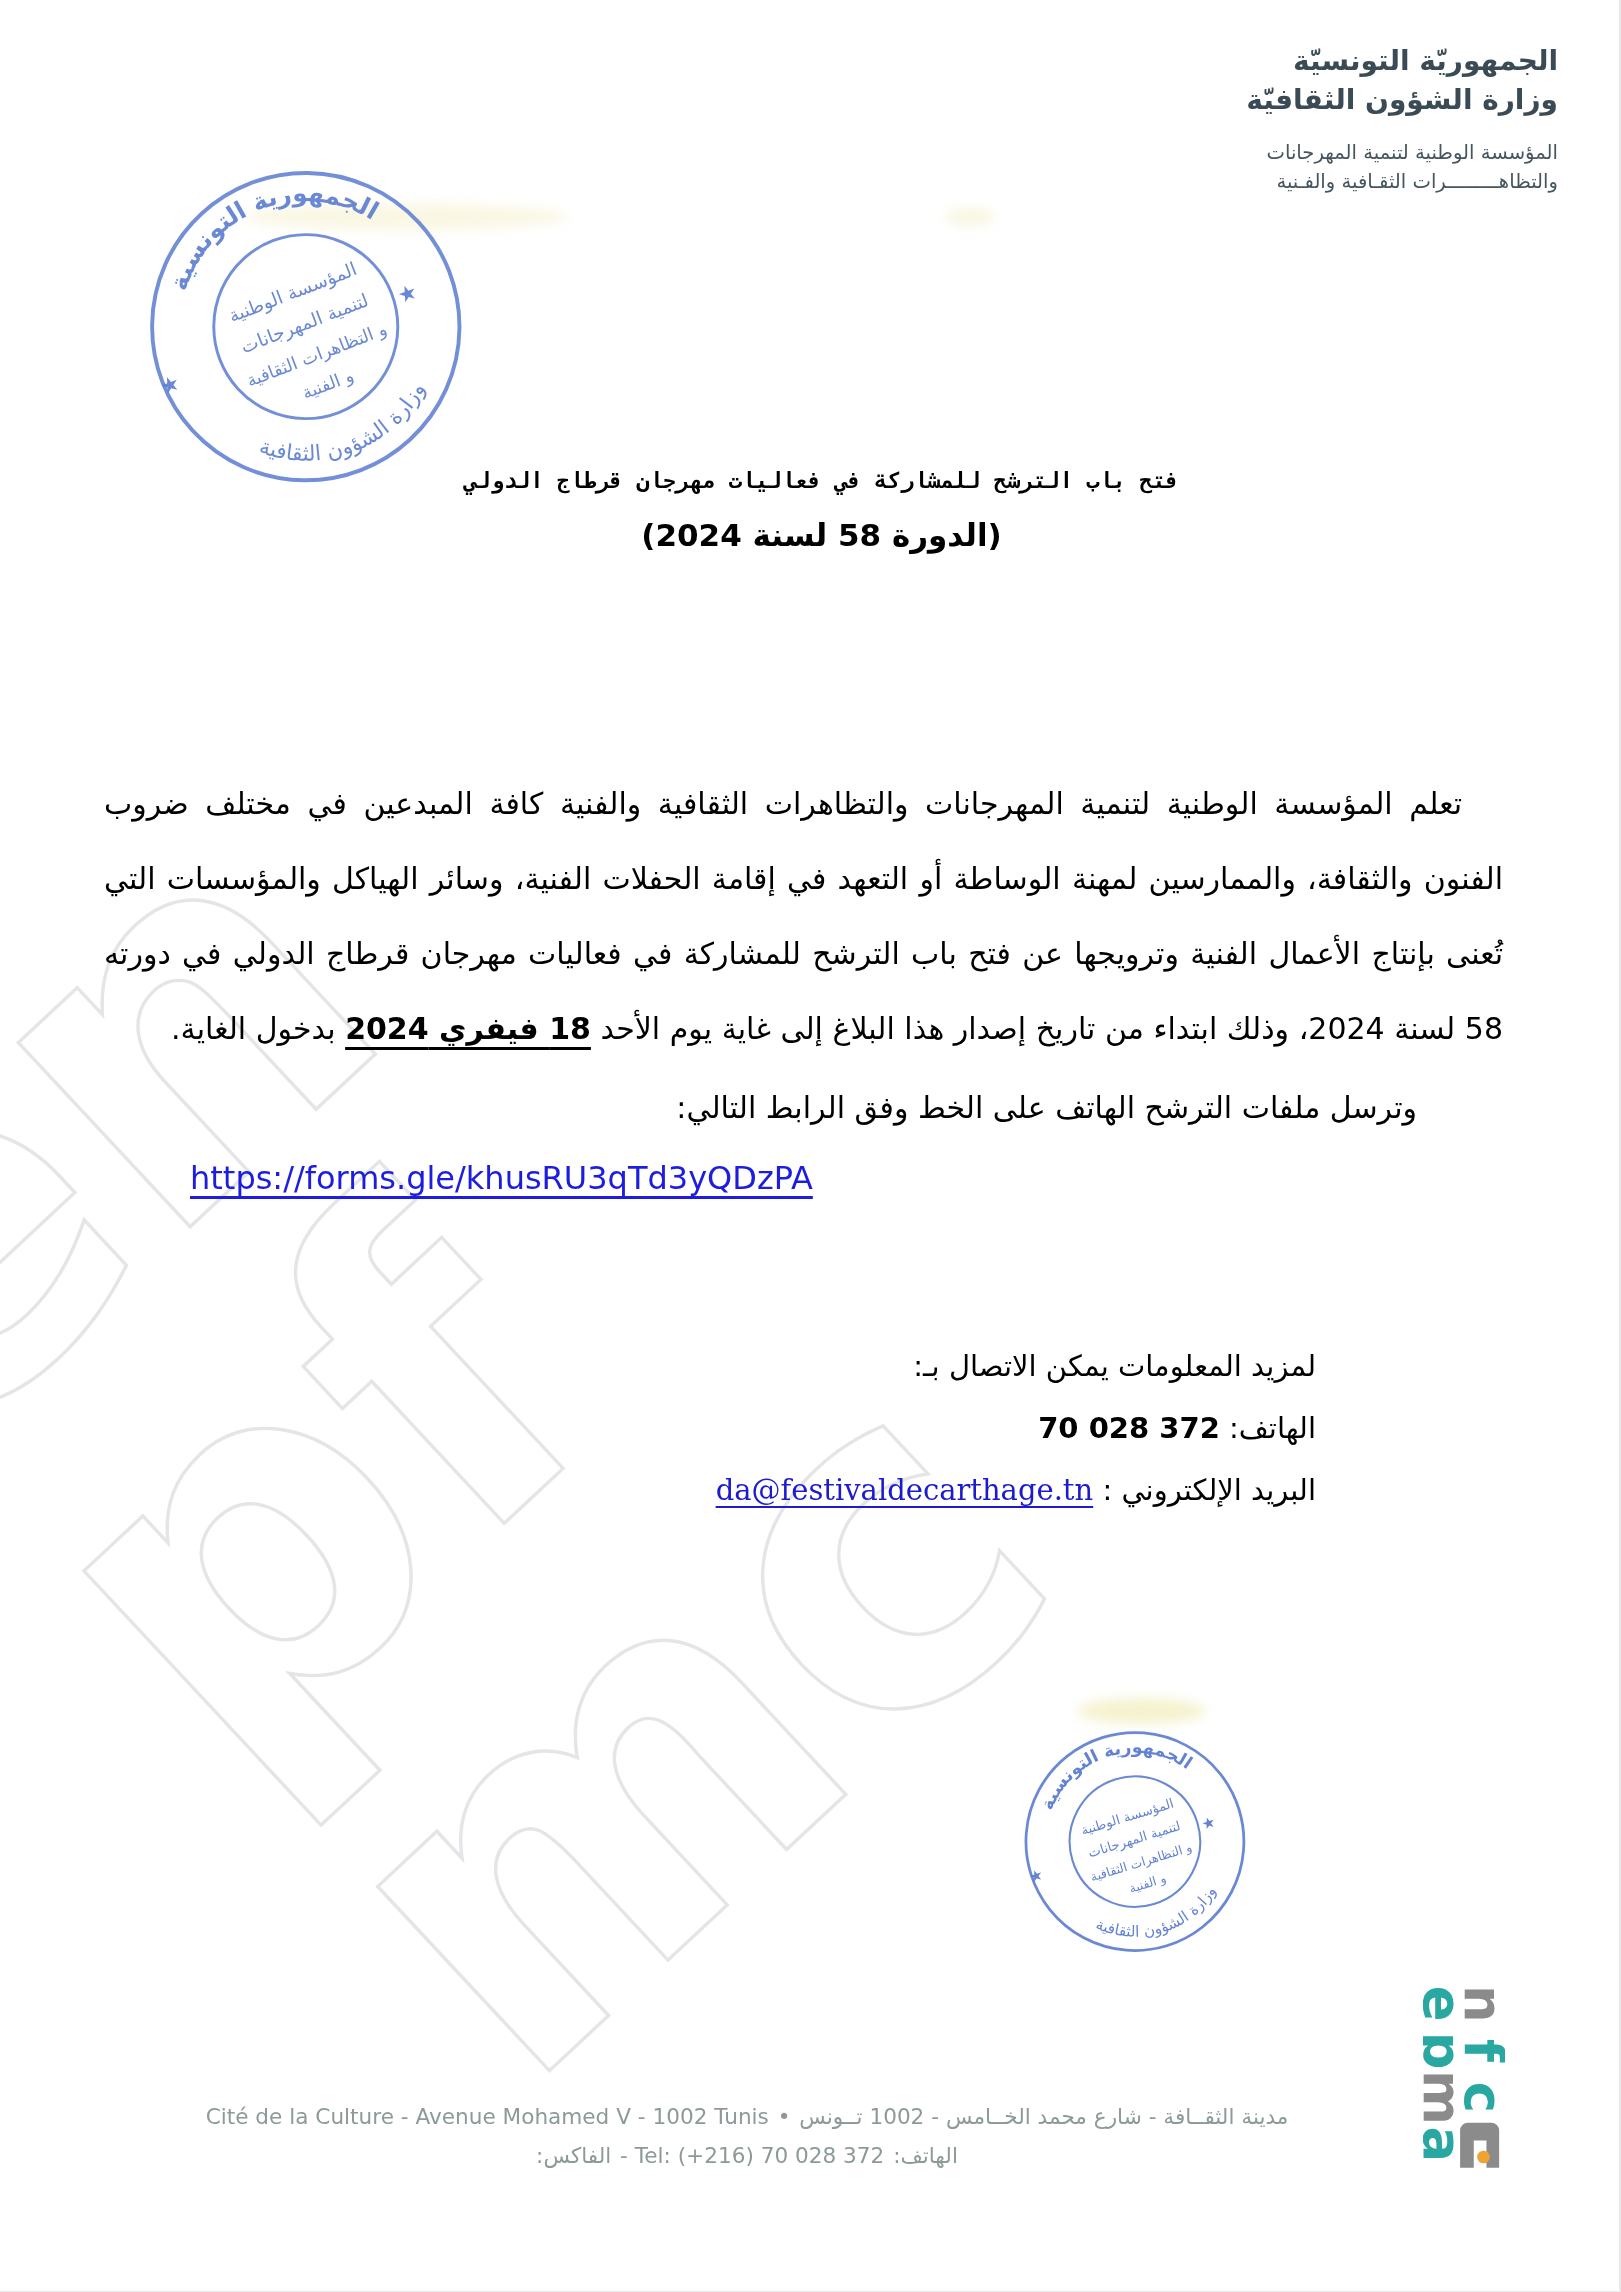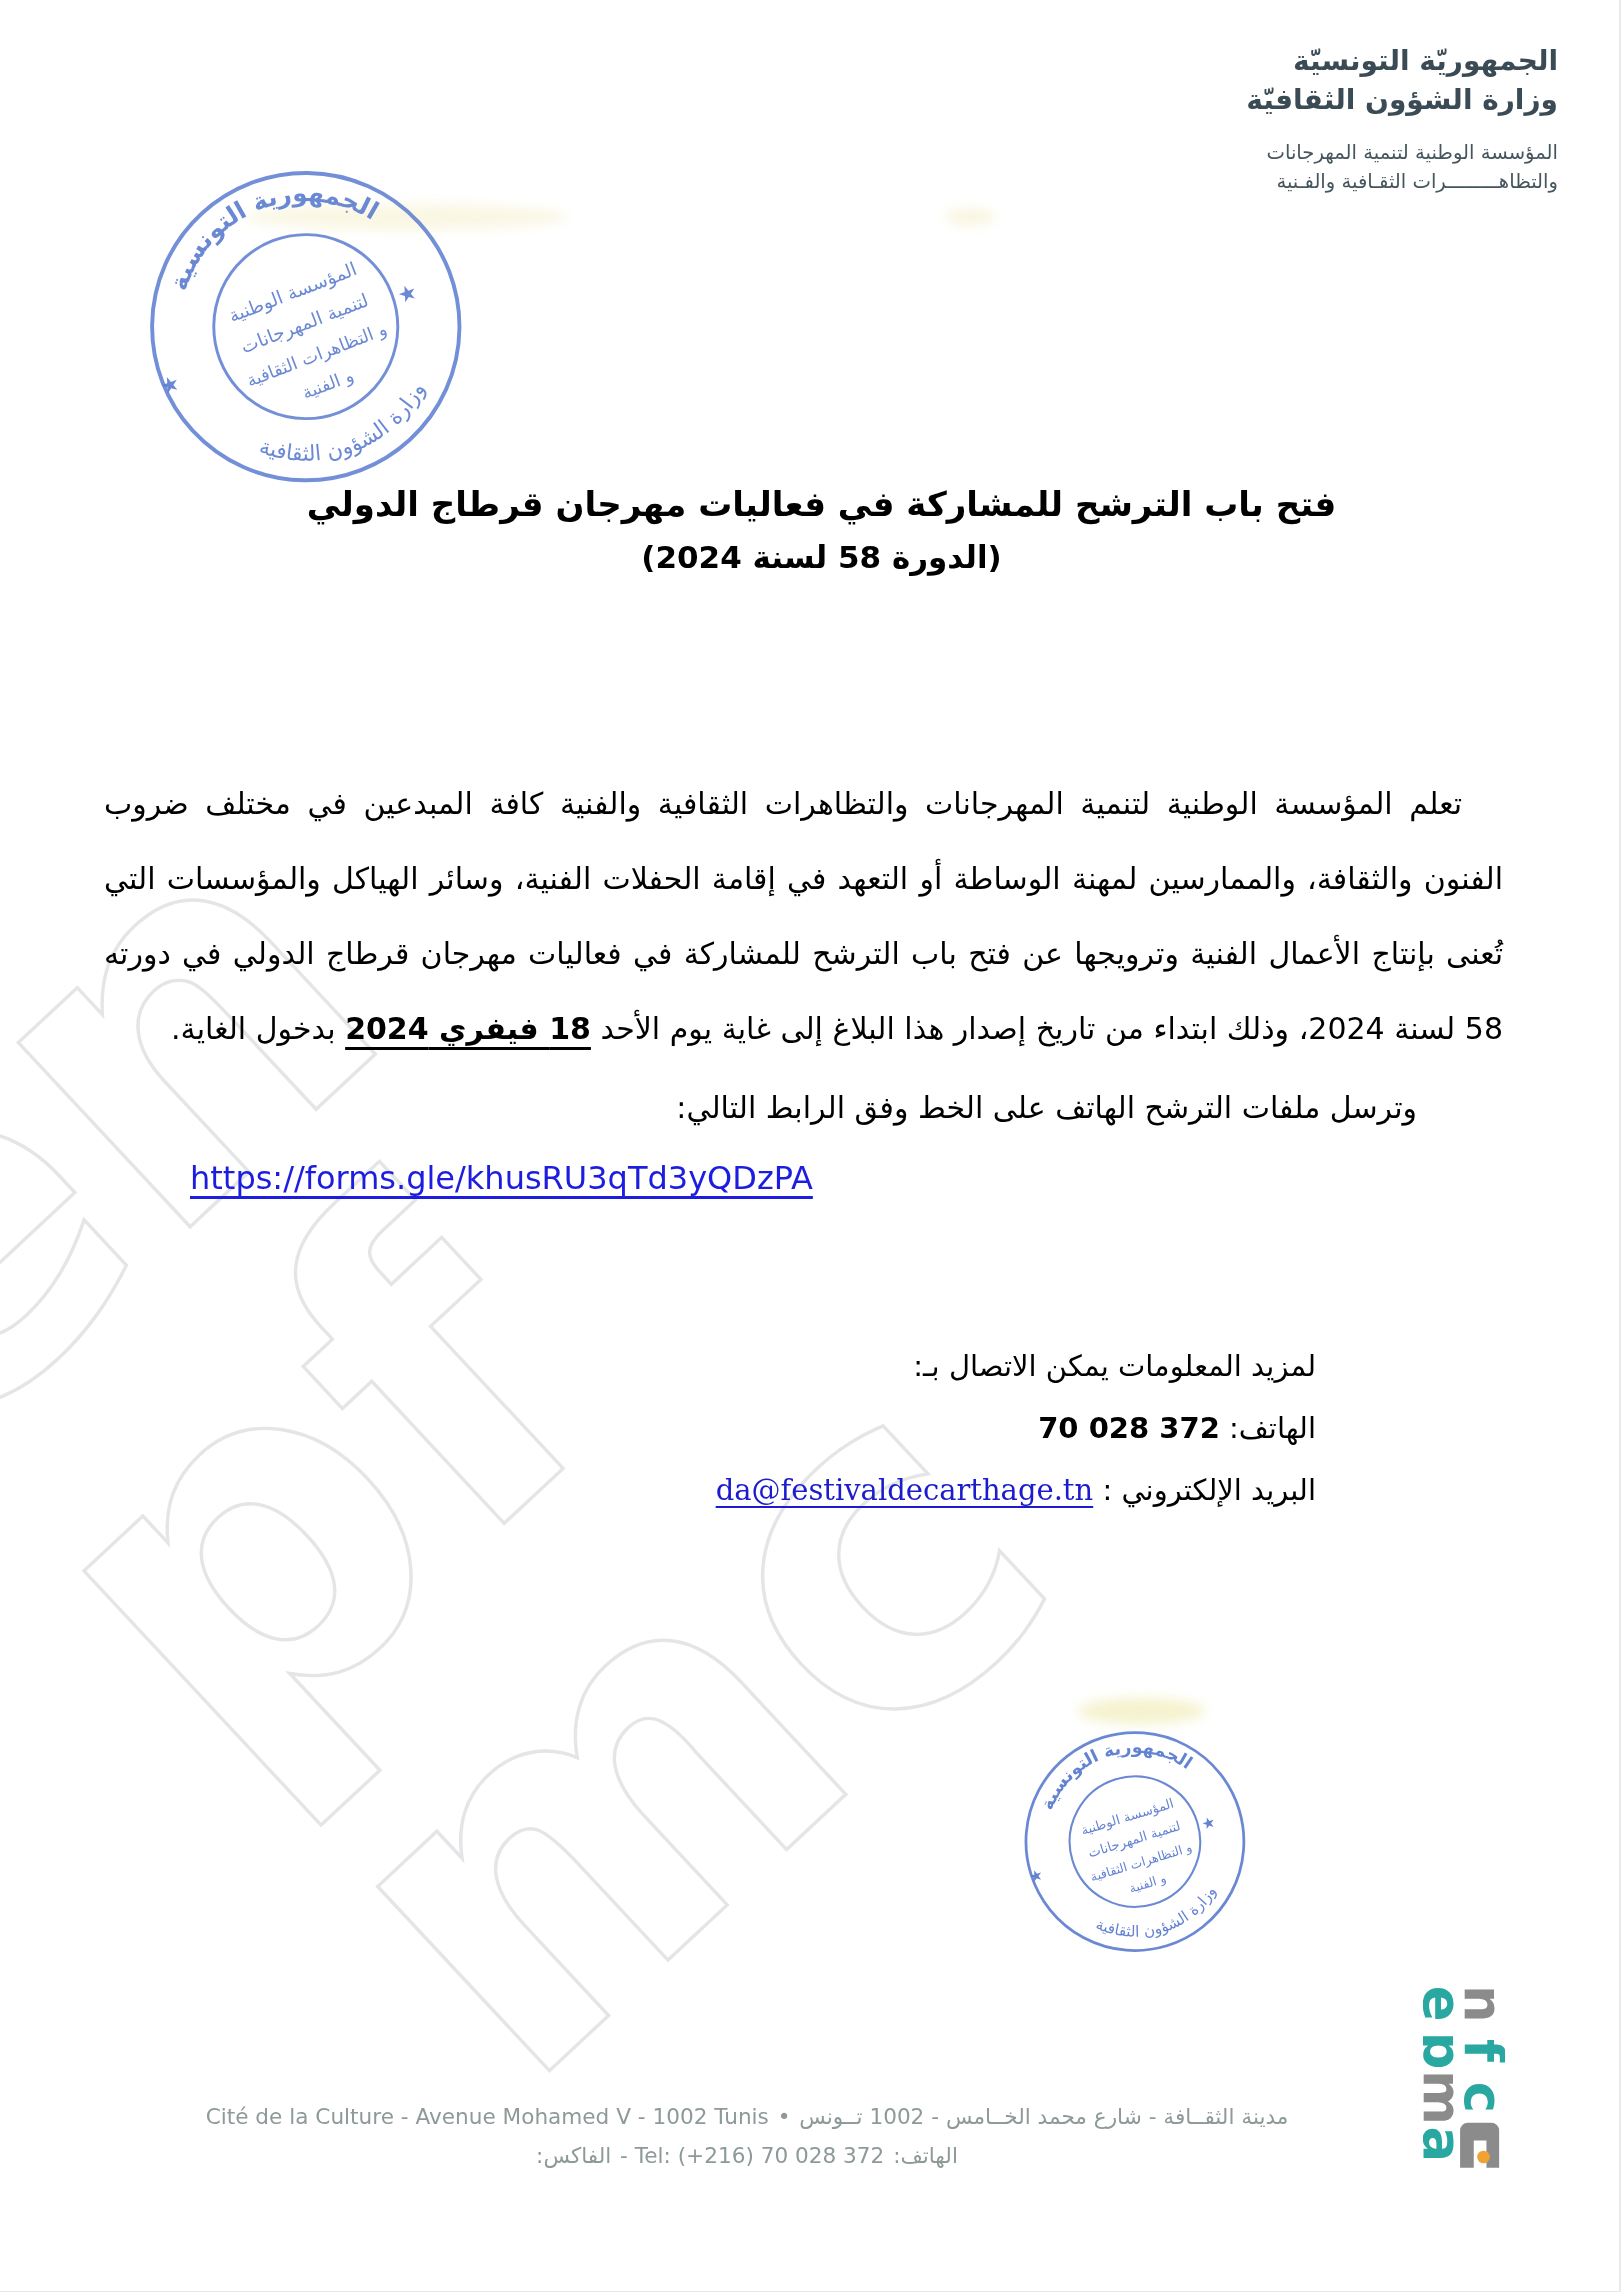--- a/index.html
+++ b/index.html
@@ -14,21 +14,21 @@
   .gov-header .small{font-size:19.6px;line-height:27.4px;color:#46565f;margin-top:2px;}
   .gov-header .gap{height:17.6px;}
   
   .seal{position:absolute;}
   .seal-top{left:145px;top:165px;transform:rotate(-21deg);}
   .seal-bottom{left:1021px;top:1727px;transform:rotate(-17deg);}
   .smudge{position:absolute;border-radius:50%;filter:blur(5.9px);}
   
   .title-block{position:absolute;left:137px;right:113px;top:453px;text-align:center;direction:rtl;color:#000;}
   .title-main{font-size:71px;font-weight:bold;line-height:108px;}
-  .title-sub{font-size:34px;font-weight:bold;line-height:57px;margin-top:23px;}
+  .title-sub{font-size:22px;font-weight:bold;line-height:57px;margin-top:1px;font-family:Liberation Mono, monospace;}
   .title-session{font-size:31px;font-weight:bold;line-height:49px;}
   
   .body-block{position:absolute;left:104px;right:116px;top:766px;direction:rtl;color:#000;}
   .body-par{font-size:30px;line-height:75px;text-align:justify;text-indent:41px;}
   .deadline{font-weight:bold;text-decoration:underline;text-underline-offset:7.8px;}
   .body-line2{font-size:30px;line-height:75px;text-align:right;padding-left:0;padding-right:86px;margin-top:3.9px;}
   .form-link-row{direction:ltr;text-align:left;padding-left:86px;margin-top:13.7px;}
   .form-link{font-size:32px;color:#1d1de0;text-decoration:underline;text-underline-offset:6.9px;font-family:"DejaVu Sans",sans-serif;}
   
   .contact{position:absolute;right:303px;top:1335px;direction:rtl;text-align:right;color:#000;}

